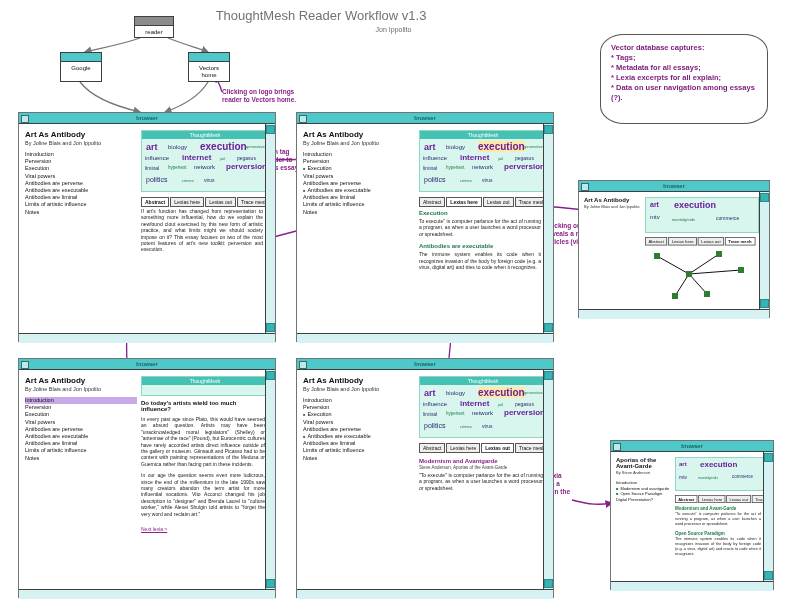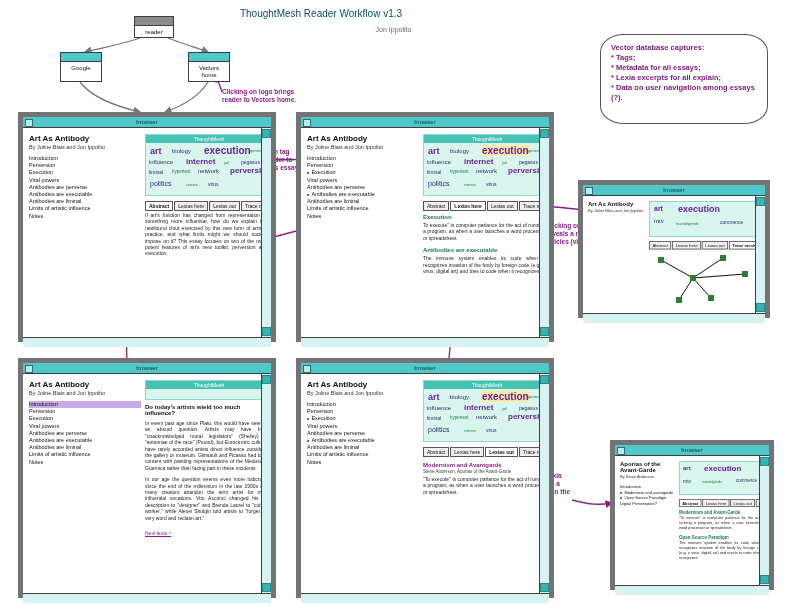--- a/index.html
+++ b/index.html
@@ -9,31 +9,31 @@
     font-family:"Liberation Sans",sans-serif;
     position:relative;
     overflow:hidden;
     color:#000;
   }
   .abs{position:absolute;}
 
   
   #title{
     left:0;top:8px;width:642px;text-align:center;
-    font-size:10px;color:#0c4a6e;
+    font-size:13px;color:#737373;
   }
   #subtitle{
     left:0;top:26px;width:787px;text-align:center;
     font-size:7px;color:#6a6a6a;
   }
 
   
   .win{
     background:#eab308;
-    border:5px solid #737373;
+    border:1px solid #737373;
     box-sizing:border-box;
   }
   .win-title{
     height:10px;
     background:#4ec8c8;
     border-bottom:1px solid #3f3f3f;
     font-size:6px;
     color:#0b3b3b;
     text-align:center;
     line-height:10px;

